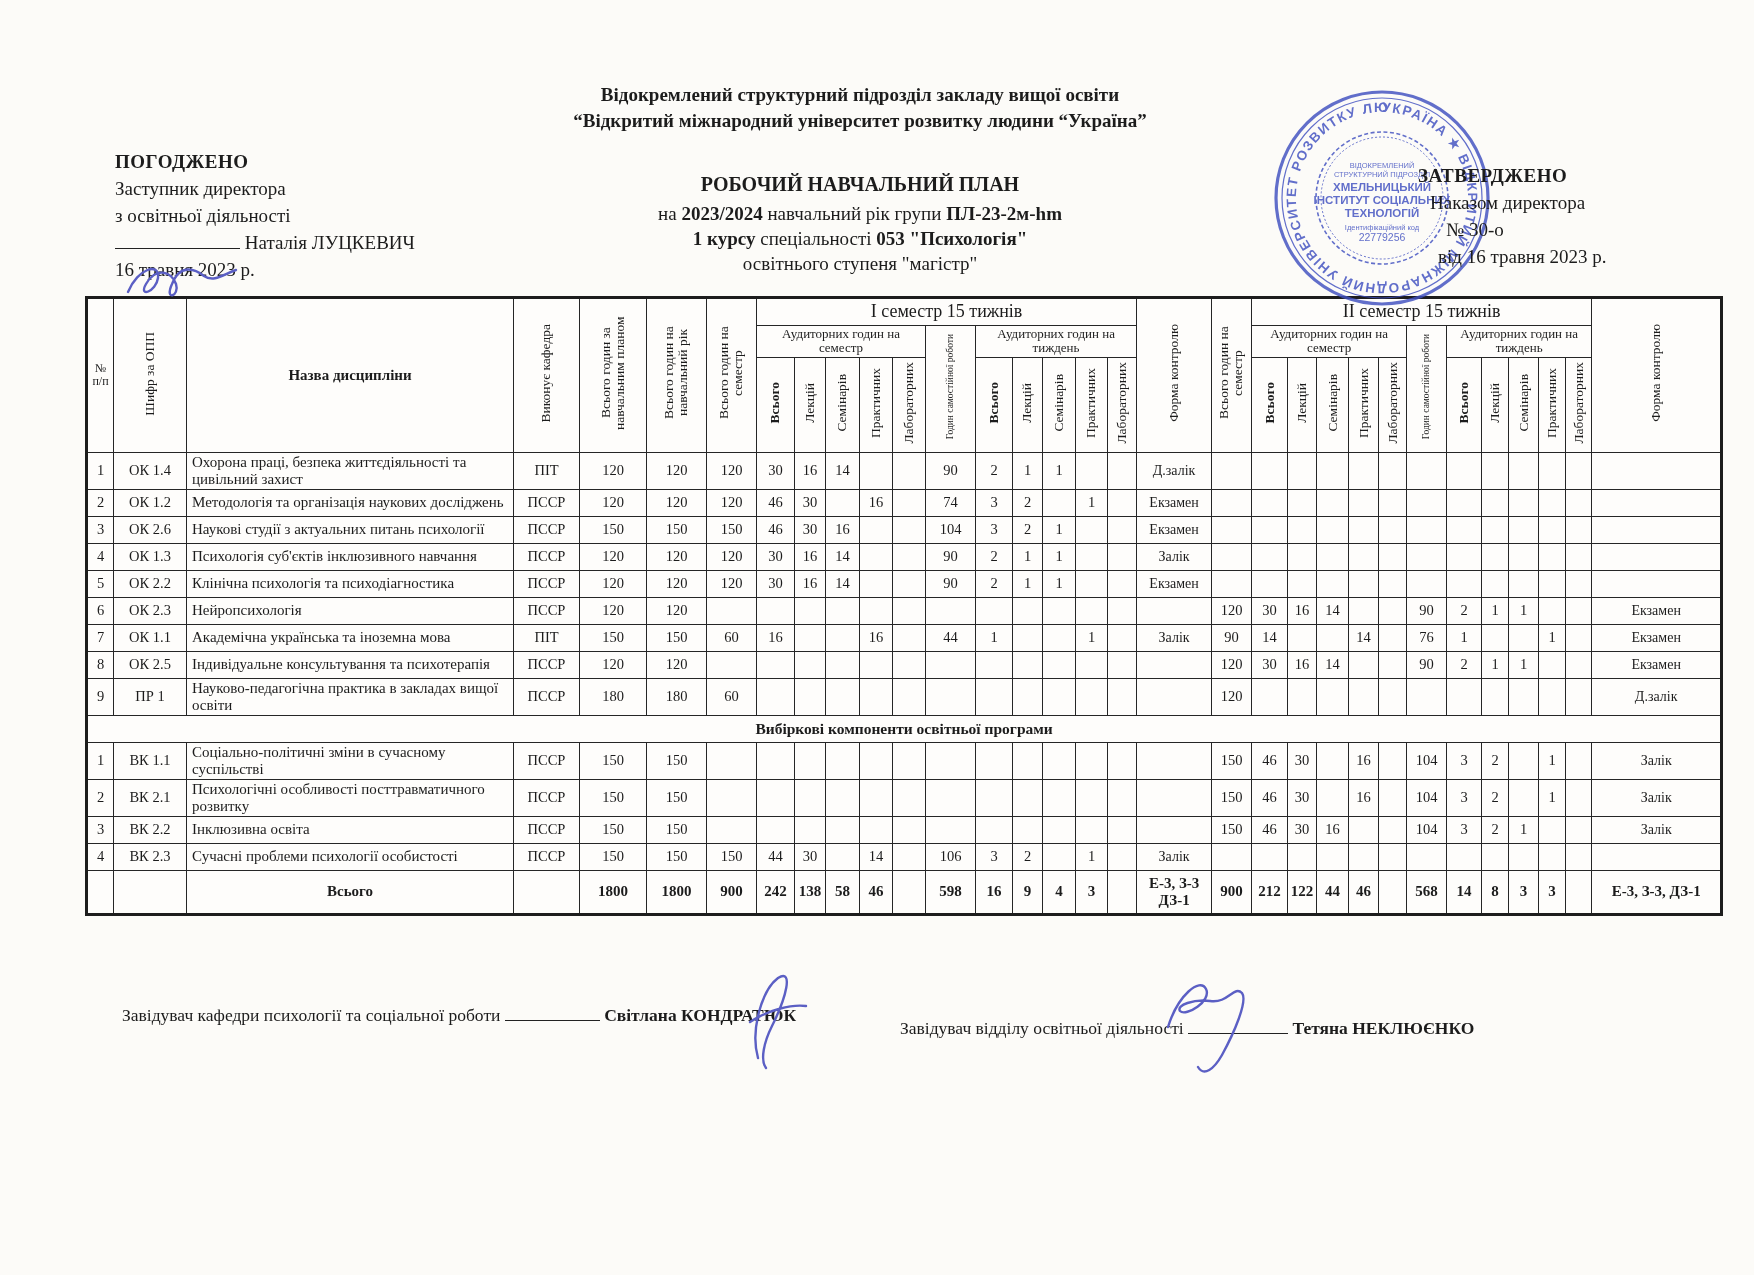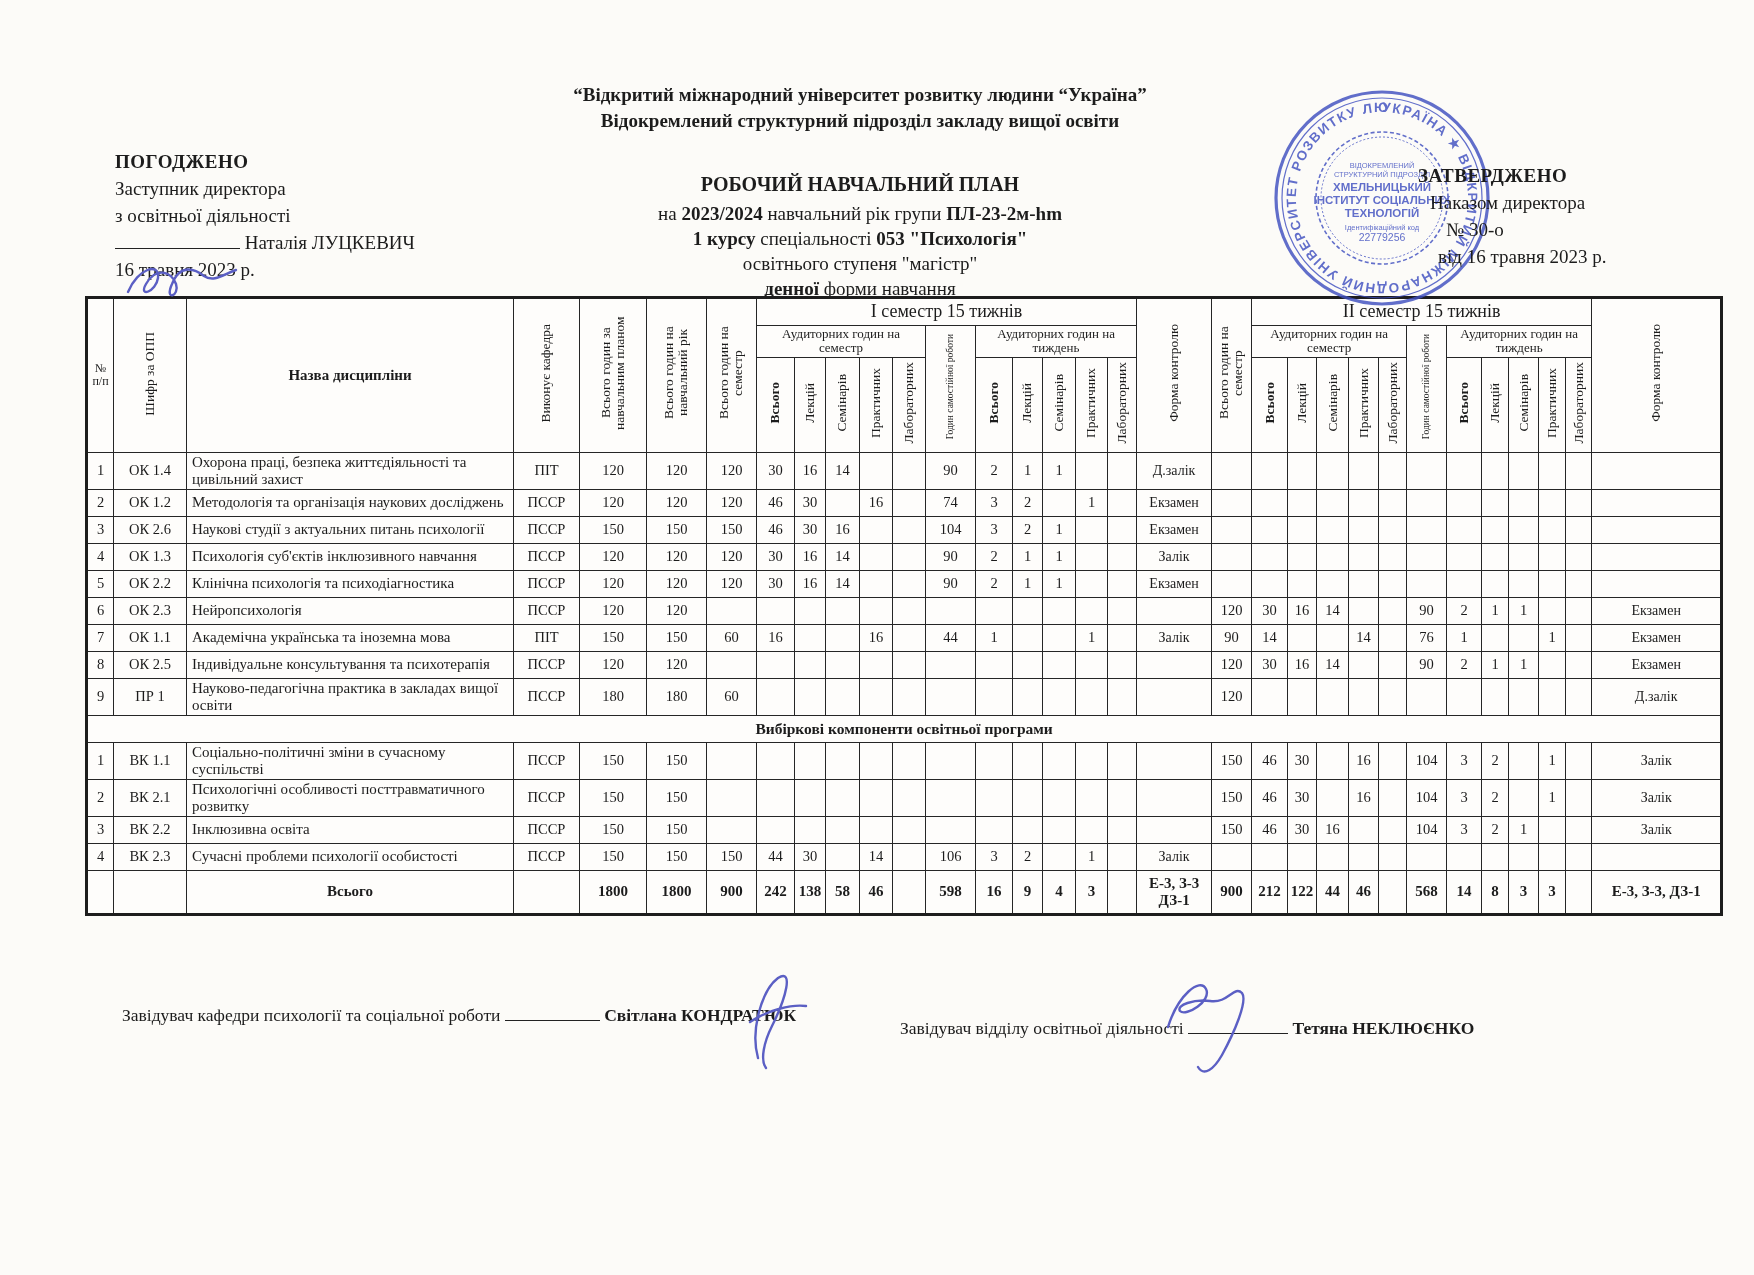--- a/index.html
+++ b/index.html
@@ -57,30 +57,29 @@
   .foot{position:absolute;font-size:17.5px;z-index:1;}
   .f1{left:122px;top:1005px;}
   .f2{left:900px;top:1018px;}
 </style>
 </head>
 <body>
 
 <div class="page">
 
   <div class="org-block">
+    <div>Відокремлений структурний підрозділ закладу вищої освіти</div>
     <div>“Відкритий міжнародний університет розвитку людини “Україна”</div>
-    <div>Відокремлений структурний підрозділ закладу вищої освіти</div>
   </div>
 
   <div class="plan-block">
     <div class="t">РОБОЧИЙ НАВЧАЛЬНИЙ ПЛАН</div>
     <div><span>на </span><span class="b">2023/2024</span><span> навчальний рік групи </span><span class="b">ПЛ-23-2м-hm</span></div>
     <div><span class="b">1 курсу</span><span> спеціальності </span><span class="b">053 "Психологія"</span></div>
     <div>освітнього ступеня "магістр"</div>
-    <div><span class="b">денної</span><span> форми навчання</span></div>
   </div>
 
   <div class="agree">
     <div class="ttl">ПОГОДЖЕНО</div>
     <div>Заступник директора</div>
     <div>з освітньої діяльності</div>
     <div><span class="blank" style="width:125px"></span> <span>Наталія ЛУЦКЕВИЧ</span></div>
     <div>16 травня 2023 р.</div>
   </div>
 

